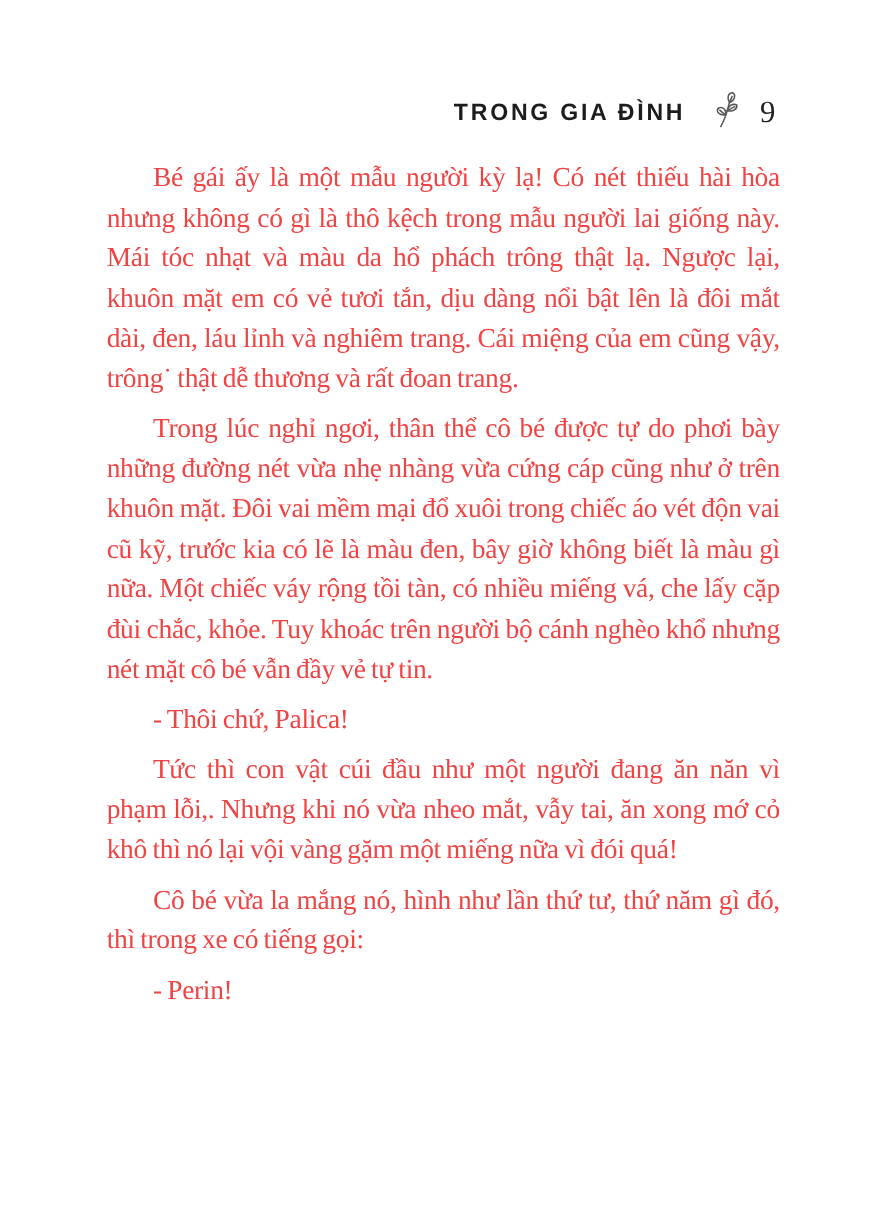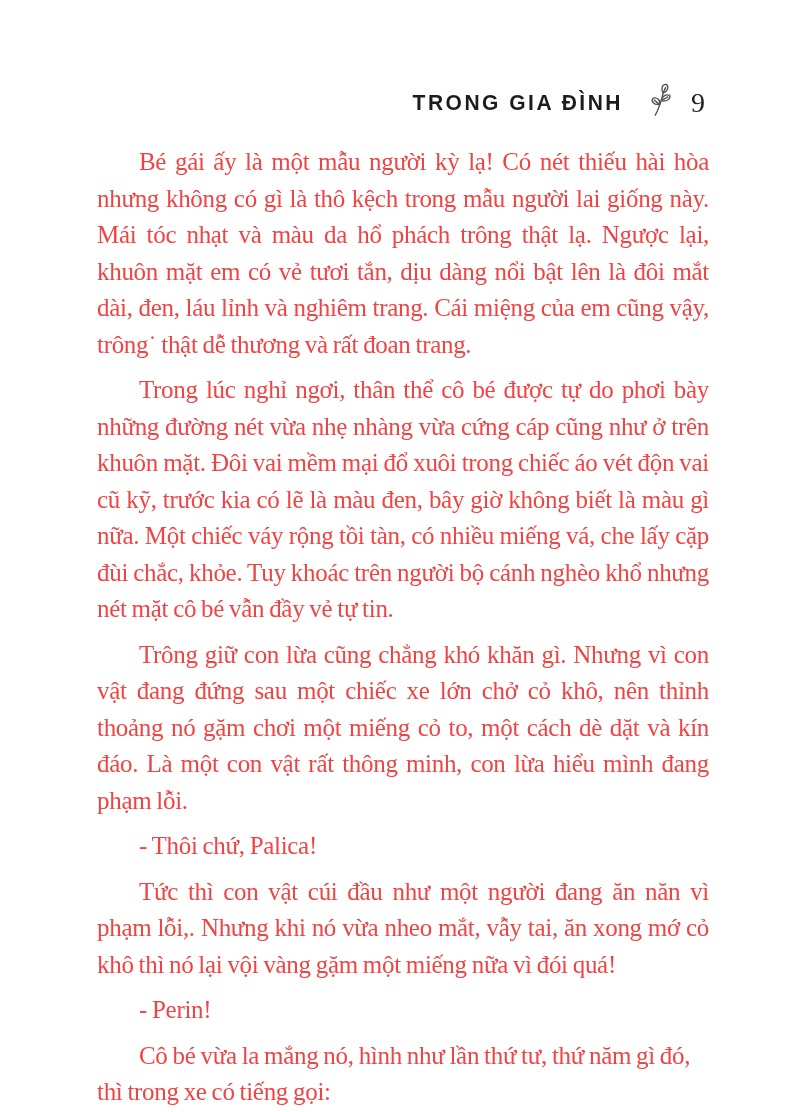--- a/index.html
+++ b/index.html
@@ -88,20 +88,19 @@
         <path d="M13 14 C 17 15 20.5 13 19.8 9.8 C 16.5 8.5 13.5 10.7 13 14 Z"></path>
         <path d="M13 14 L 18.6 10.8"></path>
       </svg>
     </span>
     <span class="page-number">9</span>
   </header>
 
   <main class="body-text">
     <p class="para">Bé gái ấy là một mẫu người kỳ lạ! Có nét thiếu hài hòa nhưng không có gì là thô kệch trong mẫu người lai giống này. Mái tóc nhạt và màu da hổ phách trông thật lạ. Ngược lại, khuôn mặt em có vẻ tươi tắn, dịu dàng nổi bật lên là đôi mắt dài, đen, láu lỉnh và nghiêm trang. Cái miệng của em cũng vậy, trông˙ thật dễ thương và rất đoan trang.</p>
     <p class="para">Trong lúc nghỉ ngơi, thân thể cô bé được tự do phơi bày những đường nét vừa nhẹ nhàng vừa cứng cáp cũng như ở trên khuôn mặt. Đôi vai mềm mại đổ xuôi trong chiếc áo vét độn vai cũ kỹ, trước kia có lẽ là màu đen, bây giờ không biết là màu gì nữa. Một chiếc váy rộng tồi tàn, có nhiều miếng vá, che lấy cặp đùi chắc, khỏe. Tuy khoác trên người bộ cánh nghèo khổ nhưng nét mặt cô bé vẫn đầy vẻ tự tin.</p>
-    <p class="para">Trông giữ con lừa cũng chẳng khó khăn gì. Nhưng vì con vật đang đứng sau một chiếc xe lớn chở cỏ khô, nên thỉnh thoảng nó gặm chơi một miếng cỏ to, một cách dè dặt và kín đáo. Là một con vật rất thông minh, con lừa hiểu mình đang phạm lỗi.</p>
     <p class="para">- Thôi chứ, Palica!</p>
     <p class="para">Tức thì con vật cúi đầu như một người đang ăn năn vì phạm lỗi,. Nhưng khi nó vừa nheo mắt, vẫy tai, ăn xong mớ cỏ khô thì nó lại vội vàng gặm một miếng nữa vì đói quá!</p>
+    <p class="para">Cô bé vừa la mắng nó, hình như lần thứ tư, thứ năm gì đó, thì trong xe có tiếng gọi:</p>
     <p class="para">- Perin!</p>
-    <p class="para">Cô bé vừa la mắng nó, hình như lần thứ tư, thứ năm gì đó, thì trong xe có tiếng gọi:</p>
   </main>
 
 </div>
 
 </body></html>

